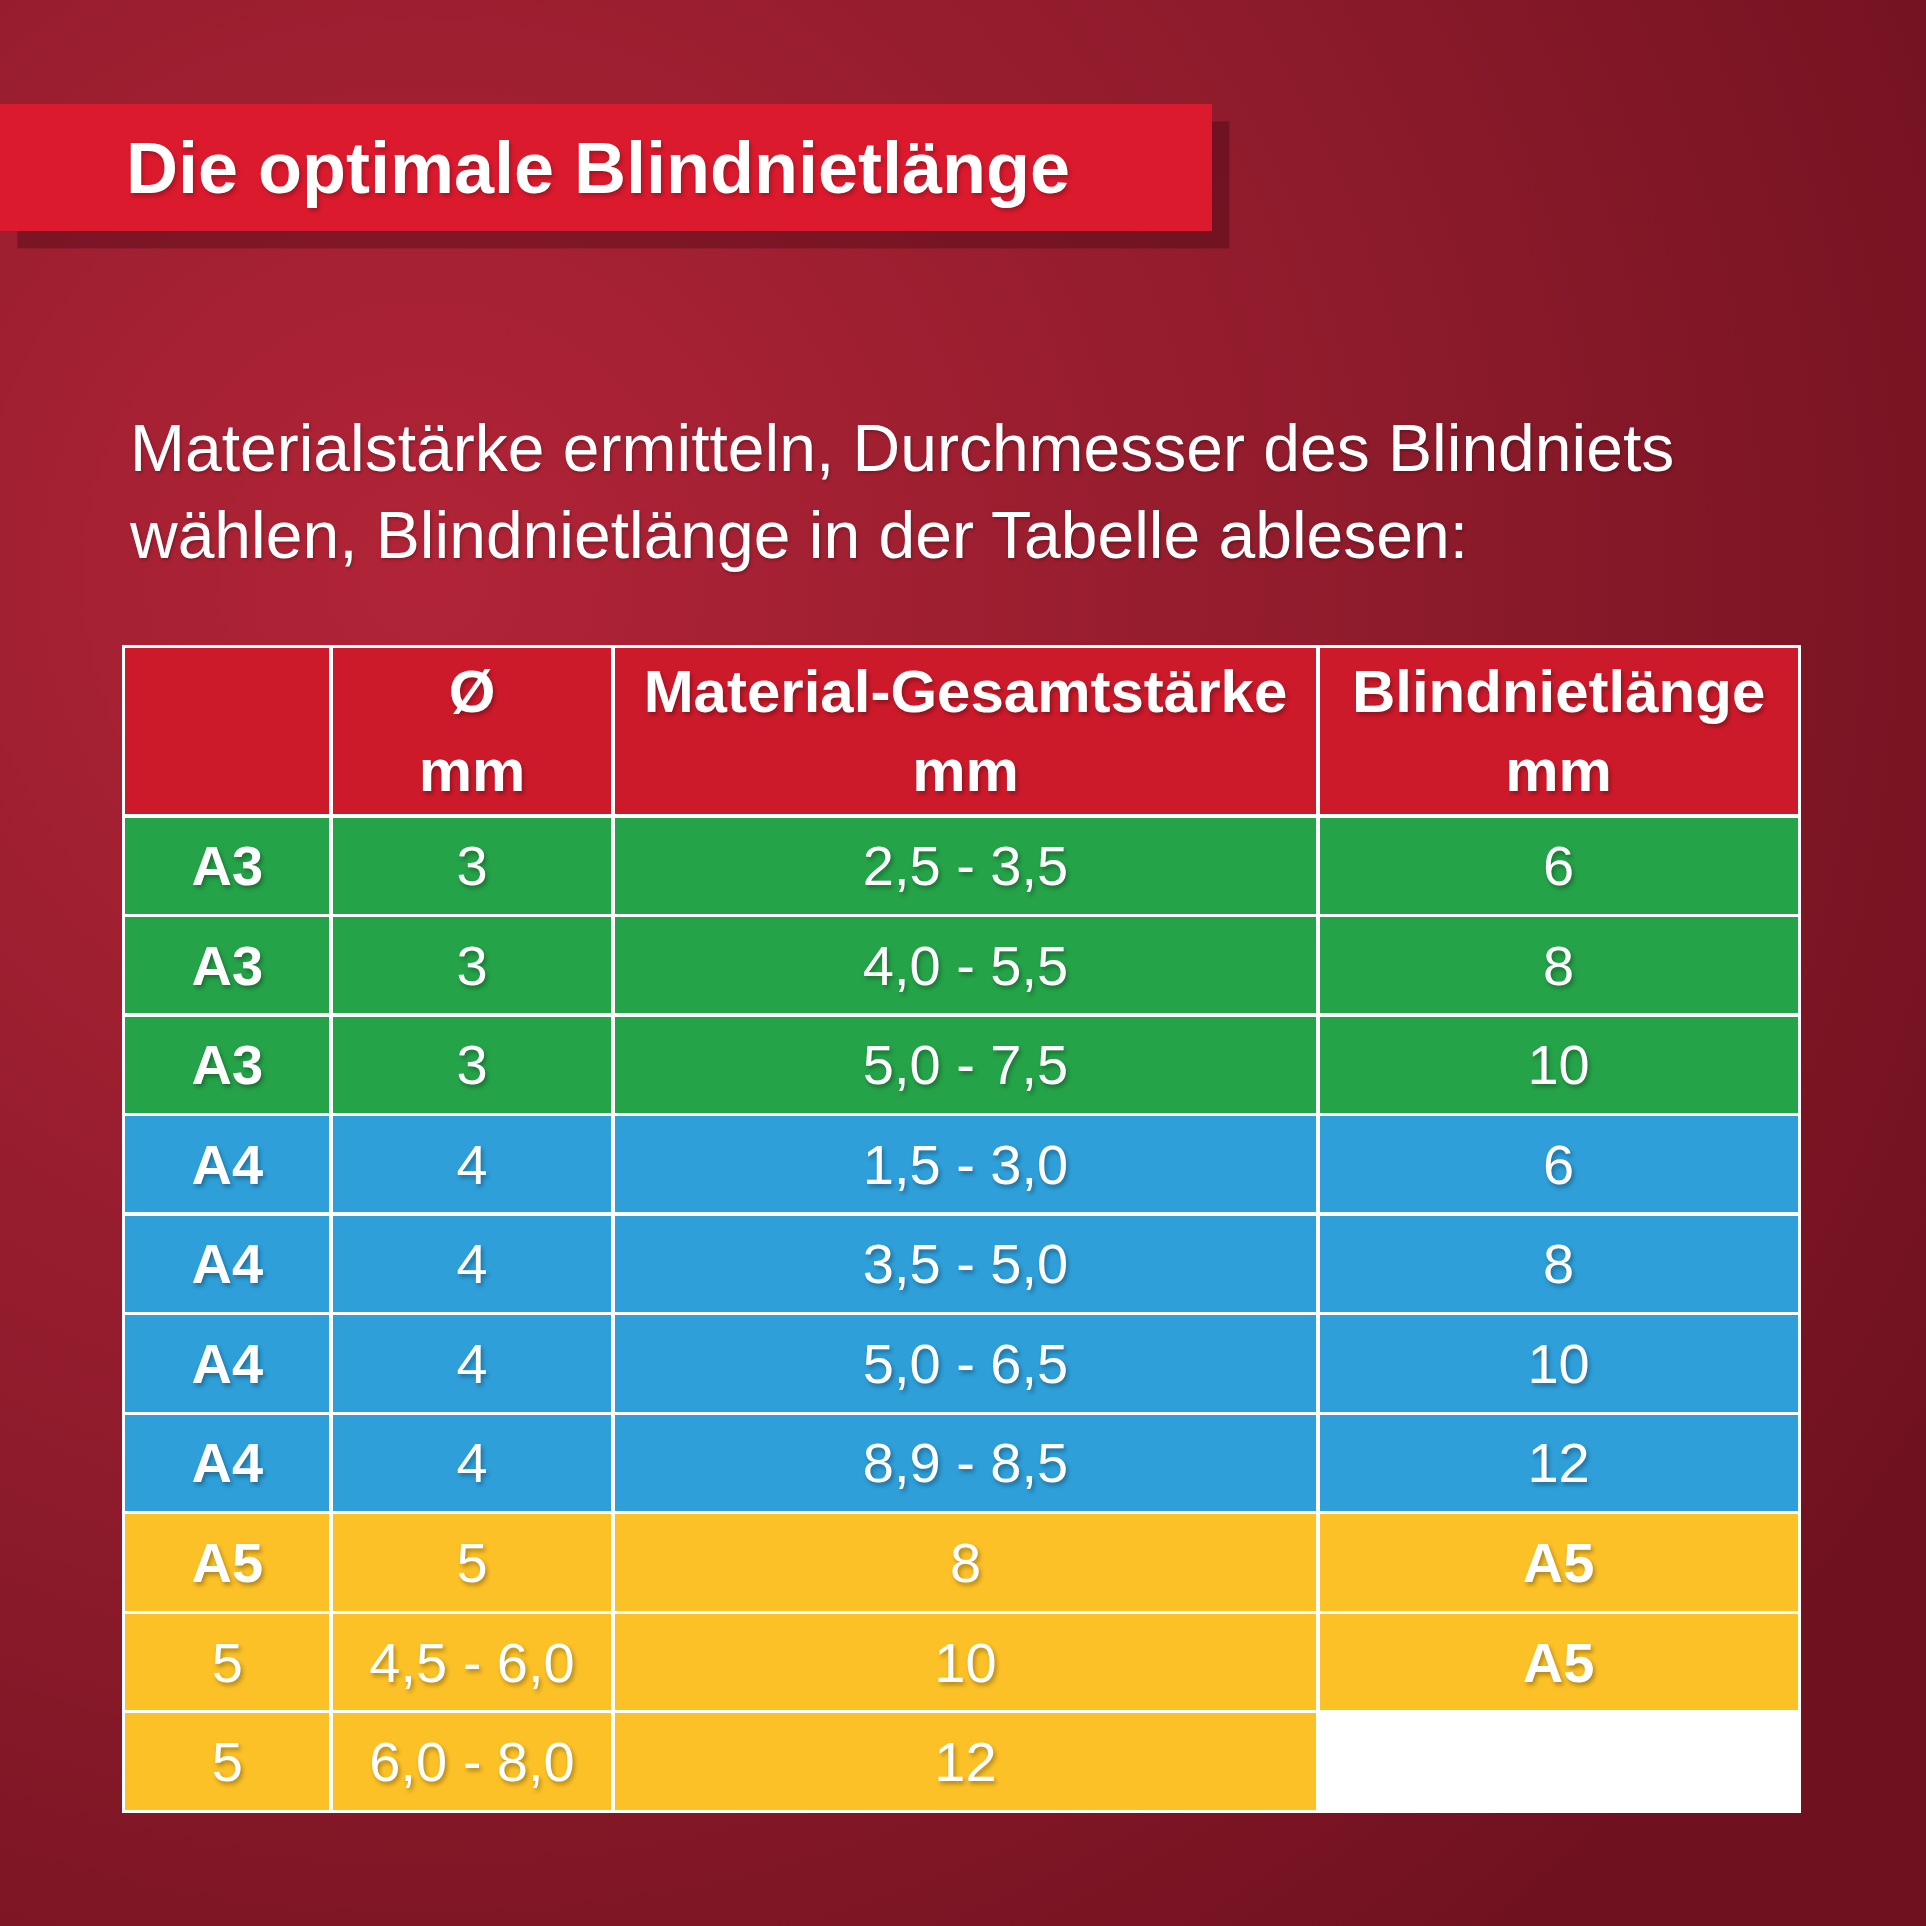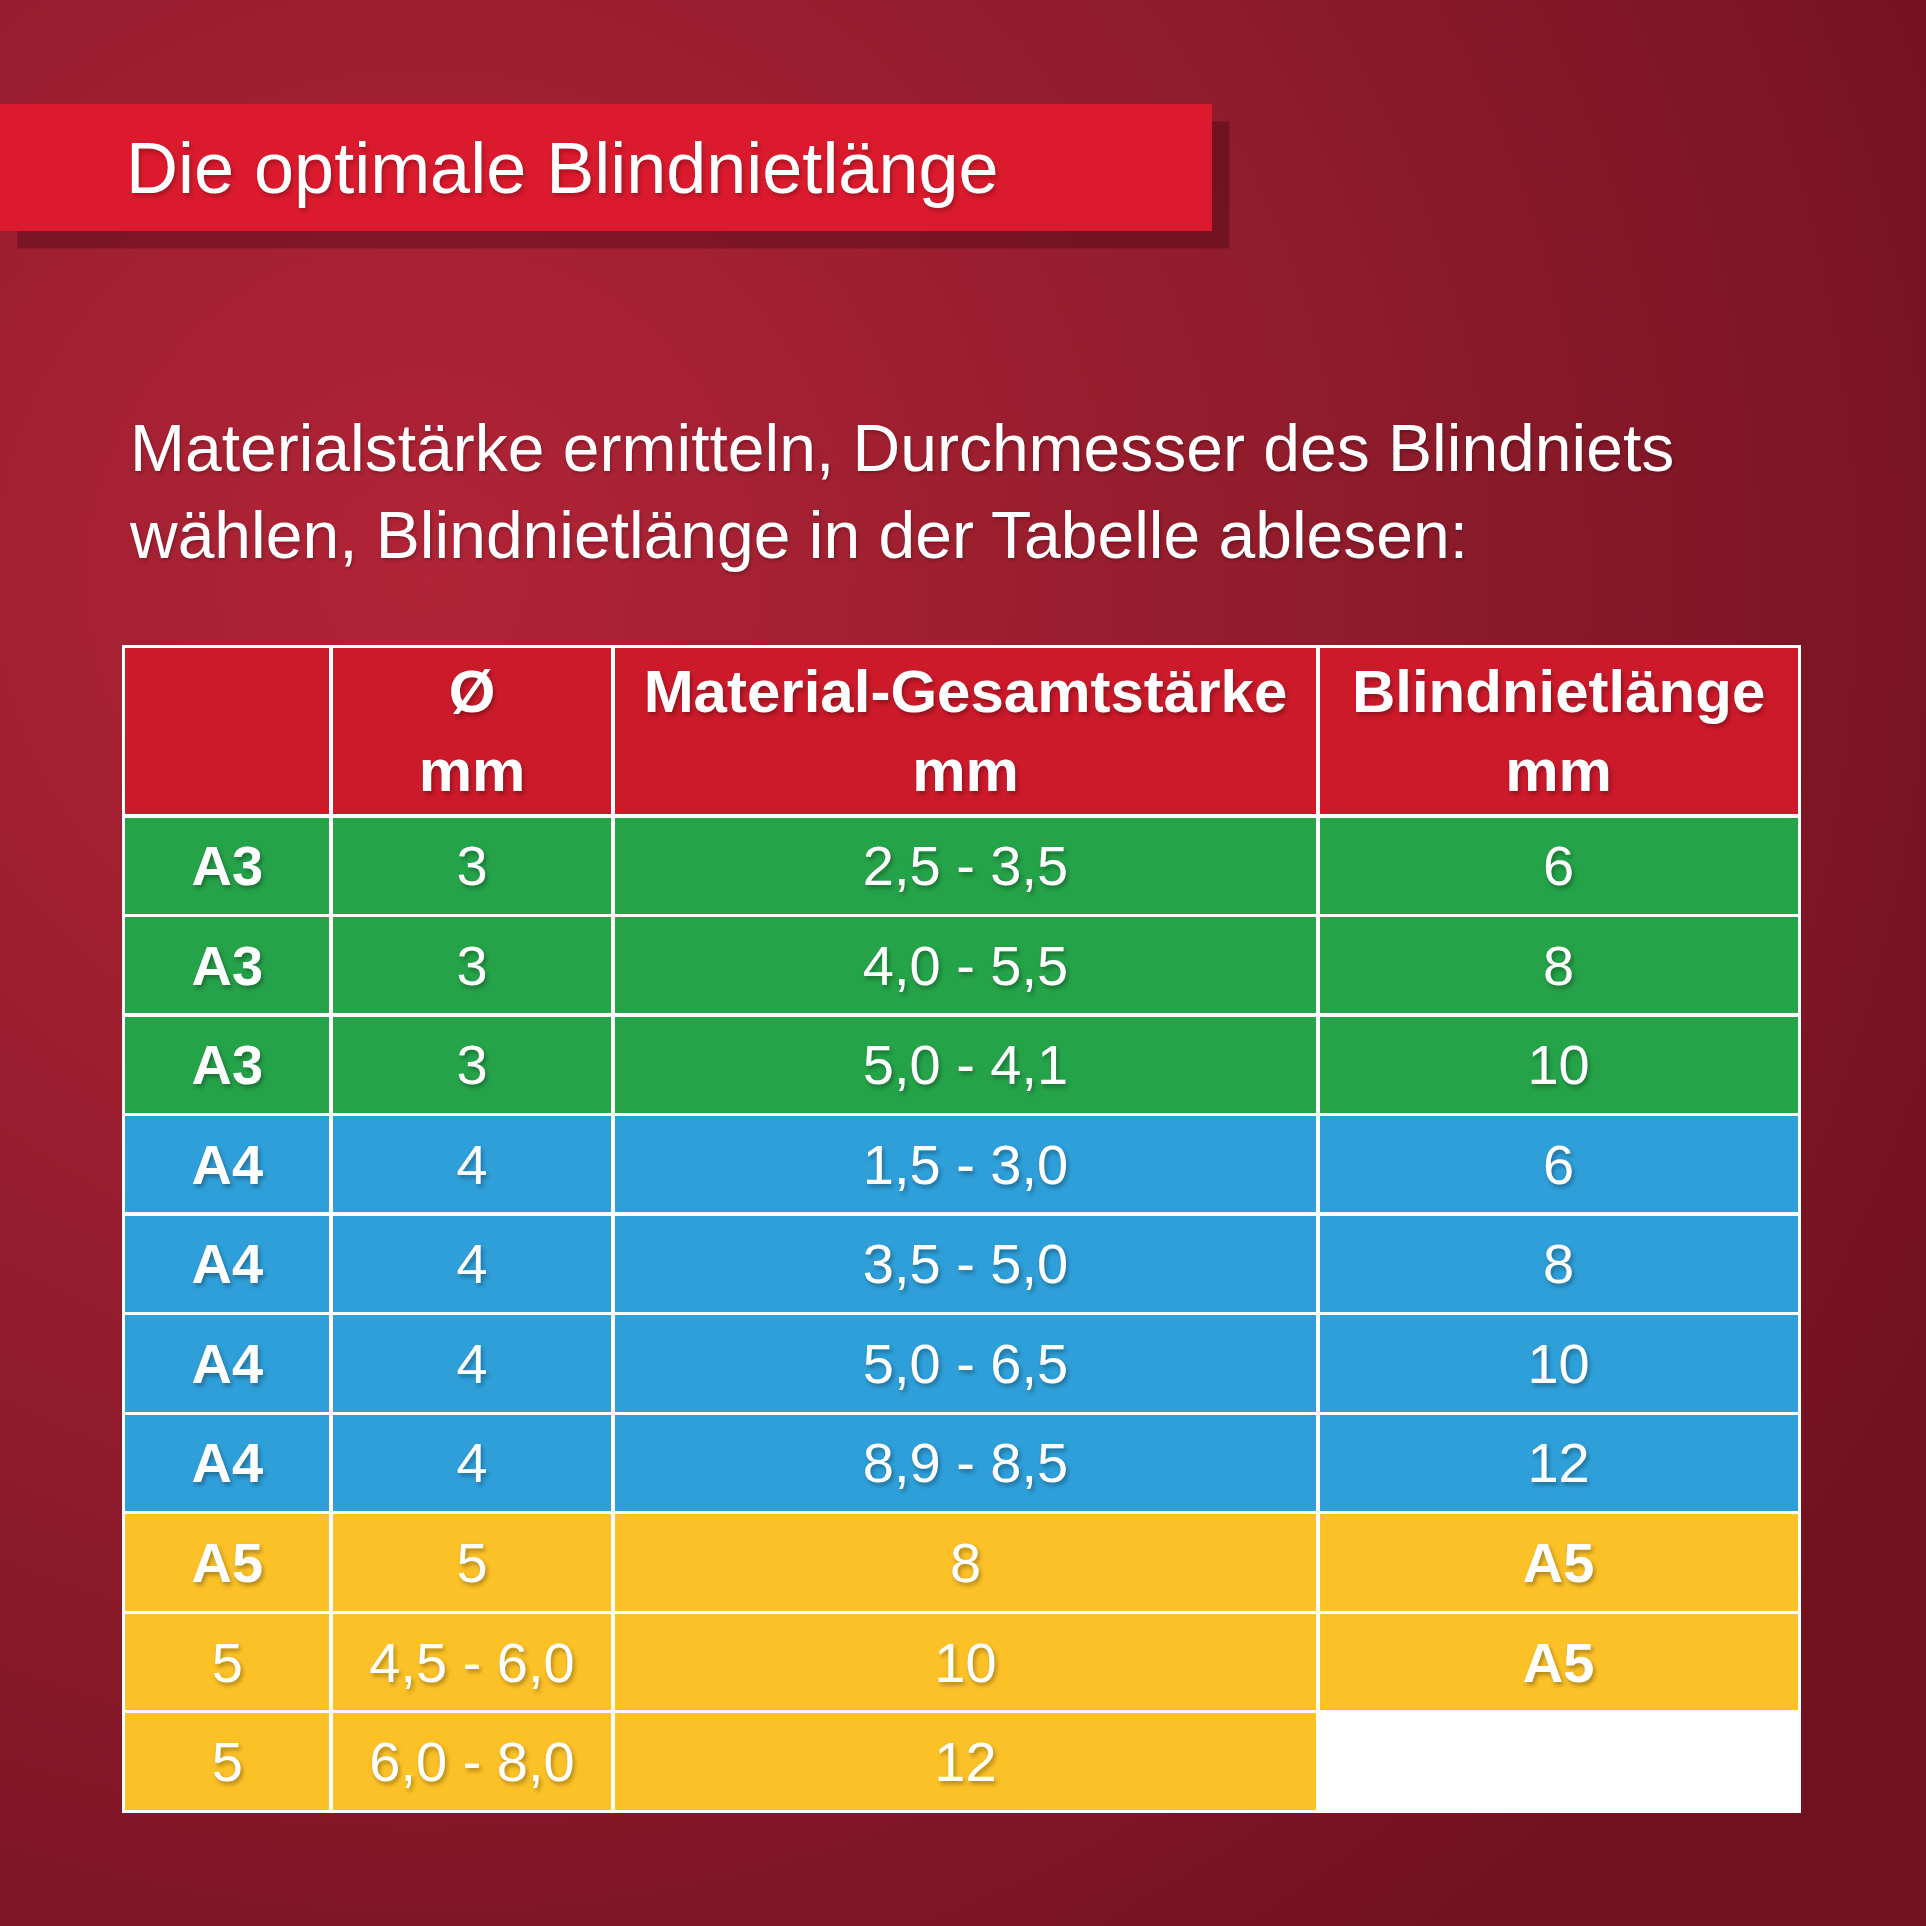--- a/index.html
+++ b/index.html
@@ -18,21 +18,21 @@
   .banner {
     position: absolute; left: 0; top: 104px;
     width: 1212px; height: 127px;
     background: var(--banner-red, #dc1a2e);
     box-shadow: 17.4px 17.4px 0 rgba(40, 0, 10, 0.30);
     display: flex; align-items: center;
     padding-left: 126px; box-sizing: border-box;
   }
   .banner h1 {
     margin: 0;
-    font-size: 72px; font-weight: normal;
+    font-size: 72px; font-weight: bold;
     text-shadow: 2px 2.7px 4px rgba(0,0,0,0.25);
     white-space: nowrap;
   }
 
   .intro {
     position: absolute; left: 126px; top: 401px;
     margin: 4px;
     font-size: 66px; font-weight: 400;
     line-height: 87px;
     text-shadow: 1.3px 2px 3.3px rgba(0,0,0,0.25);
@@ -103,21 +103,21 @@
 <div class="cell a3 bold">A3</div>
     <div class="cell a3">3</div>
     <div class="cell a3">2,5 - 3,5</div>
     <div class="cell a3">6</div>
     <div class="cell a3 bold">A3</div>
     <div class="cell a3">3</div>
     <div class="cell a3">4,0 - 5,5</div>
     <div class="cell a3">8</div>
     <div class="cell a3 bold">A3</div>
     <div class="cell a3">3</div>
-    <div class="cell a3">5,0 - 4,1</div>
+    <div class="cell a3">5,0 - 7,5</div>
     <div class="cell a3">10</div>
     <div class="cell a4 bold">A4</div>
     <div class="cell a4">4</div>
     <div class="cell a4">1,5 - 3,0</div>
     <div class="cell a4">6</div>
     <div class="cell a4 bold">A4</div>
     <div class="cell a4">4</div>
     <div class="cell a4">3,5 - 5,0</div>
     <div class="cell a4">8</div>
     <div class="cell a4 bold">A4</div>

